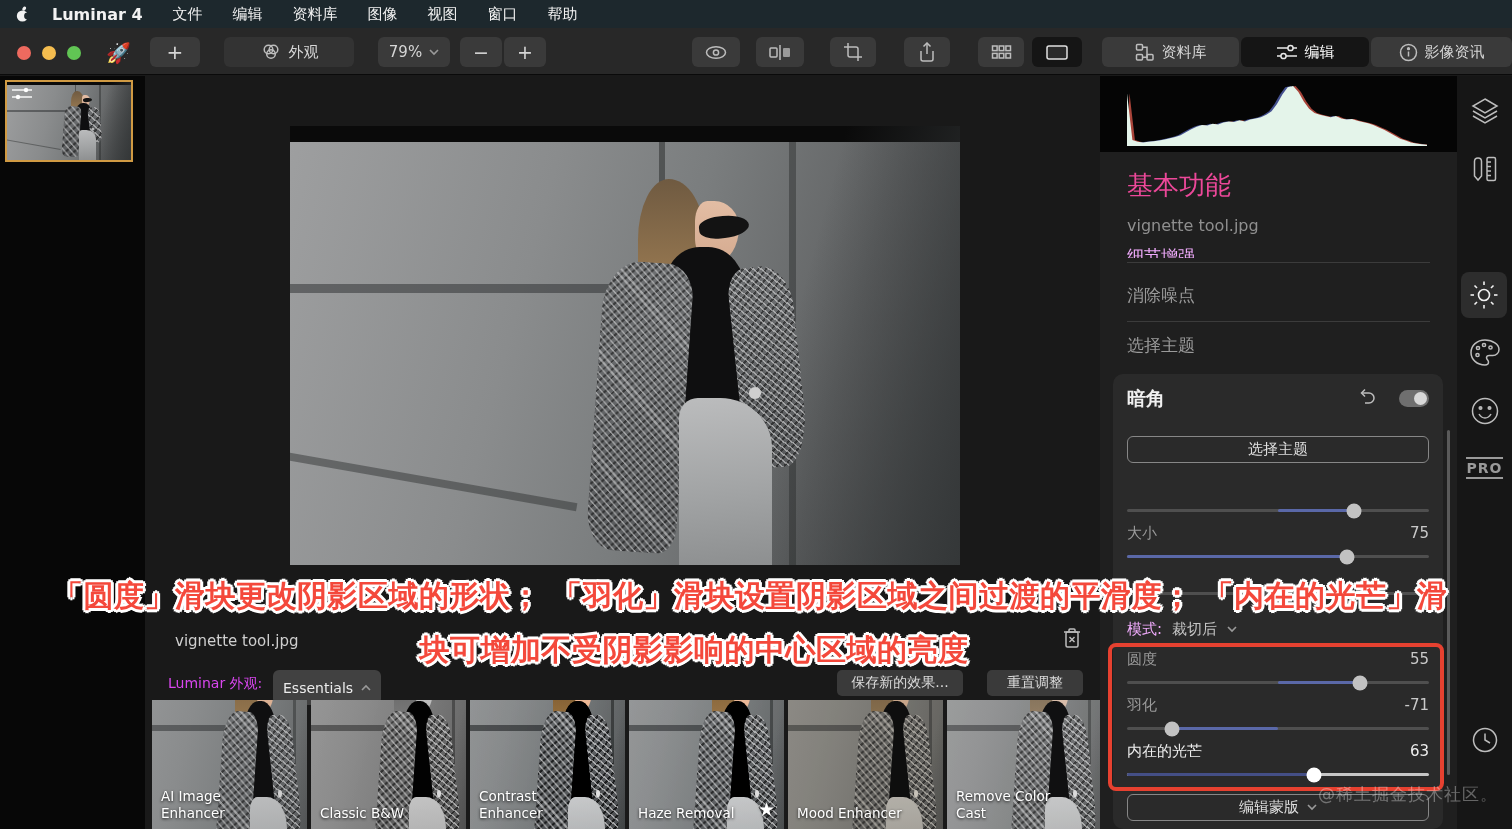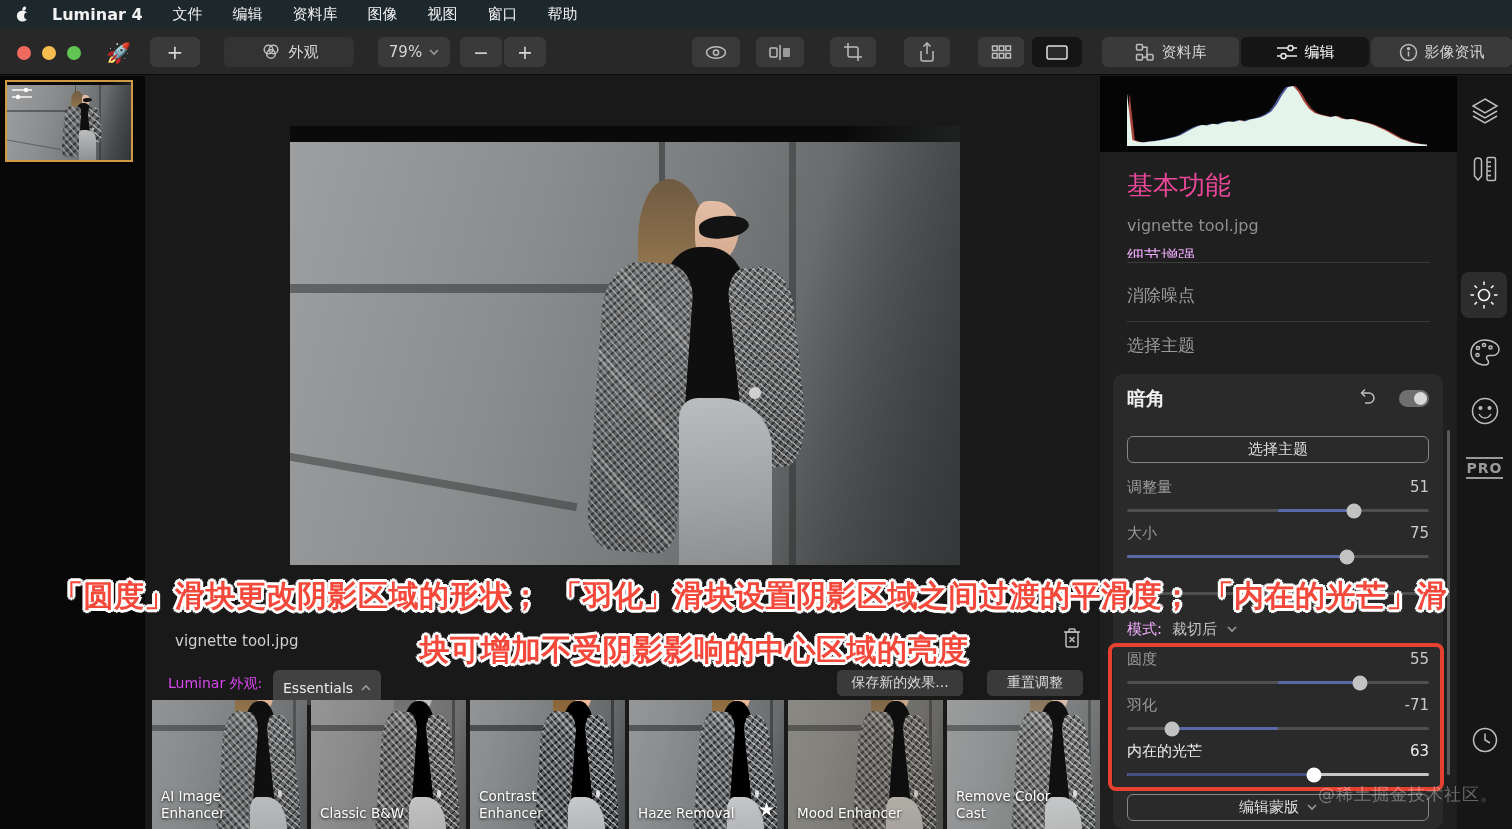--- a/index.html
+++ b/index.html
@@ -457,24 +457,20 @@
             <polyline points="8,2.5 4.5,6 8,9.5" fill="none"></polyline>
         </svg>
       </div>
       <div class="toggle"></div>
 
       <div class="outline-btn" style="top:62px;">
         <span>选择主题</span>
       </div>
 
       <div class="sl-row" style="top:104px;">
-        <div class="sl-head">
-            <span class="sl-label">调整量</span>
-            <span class="sl-value">51</span>
-          </div>
         <div class="sl-track">
             <div class="sl-fill" style="left: 50%; width: 25%;"></div>
             <div class="sl-thumb" style="left: 75%;"></div>
           </div>
       </div>
       <div class="sl-row" style="top:150px;">
         <div class="sl-head">
             <span class="sl-label">大小</span>
             <span class="sl-value">75</span>
           </div>

